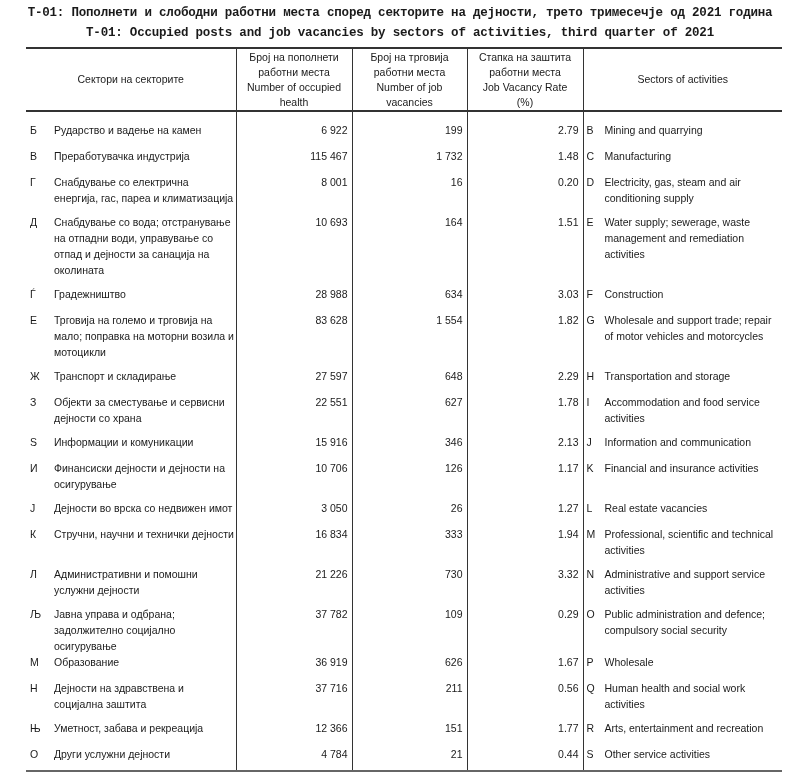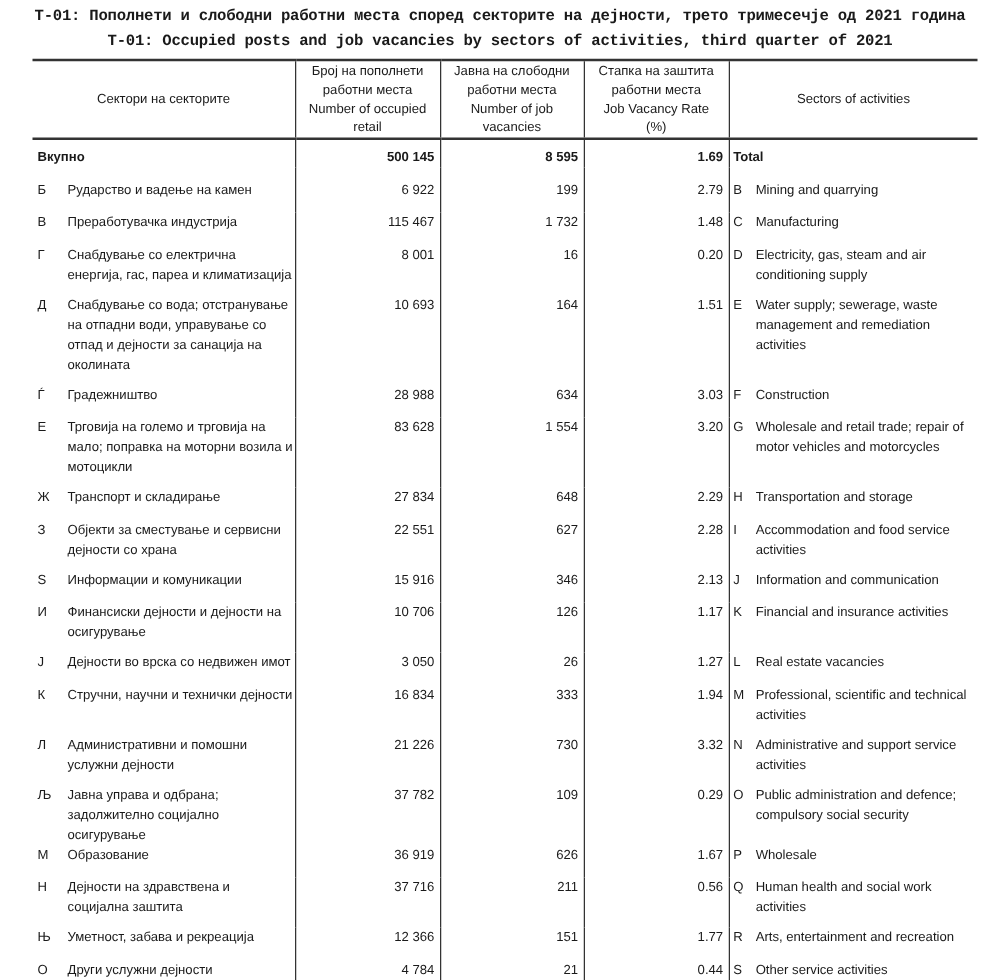--- a/index.html
+++ b/index.html
@@ -57,45 +57,38 @@
       <col class="c4">
       <col class="c5">
     </colgroup>
   <thead>
     <tr>
       <th>Сектори на секторите</th>
       <th>
         <div>Број на пополнети</div>
         <div>работни места</div>
         <div>Number of occupied</div>
-        <div>retail</div>
+        <div>health</div>
       </th>
       <th>
-        <div>Јавна на слободни</div>
+        <div>Број на трговија</div>
         <div>работни места</div>
         <div>Number of job</div>
         <div>vacancies</div>
       </th>
       <th>
         <div>Стапка на заштита</div>
         <div>работни места</div>
         <div>Job Vacancy Rate</div>
         <div>(%)</div>
       </th>
       <th>Sectors of activities</th>
     </tr>
   </thead>
   <tbody id="tbody">
-    <tr class="total">
-      <td class="tl" style="padding-top: 6px; height: 16px;">Вкупно</td>
-      <td class="num" style="padding-top: 6px; height: 16px;">500 145</td>
-      <td class="num" style="padding-top: 6px; height: 16px;">8 595</td>
-      <td class="num" style="padding-top: 6px; height: 16px;">1.69</td>
-      <td class="tr" style="padding-top: 6px; height: 16px;">Total</td>
-    </tr>
   <tr>
         <td style="height:26px;padding-top:10px">
           <div class="sector">
          <span class="code">Б</span>
          <span class="label">Рударство и вадење на камен</span>
           </div>
         </td>
        <td class="num" style="padding-top:10px">6 922</td>
        <td class="num" style="padding-top:10px">199</td>
        <td class="num" style="padding-top:10px">2.79</td>
@@ -176,55 +169,55 @@
       </tr>
       <tr>
         <td style="height:56px;padding-top:0px">
           <div class="sector">
          <span class="code">Е</span>
          <span class="label">Трговија на големо и трговија на мало; поправка на моторни возила и мотоцикли</span>
           </div>
         </td>
        <td class="num" style="padding-top:0px">83 628</td>
        <td class="num" style="padding-top:0px">1 554</td>
-       <td class="num" style="padding-top:0px">3.20</td>
+       <td class="num" style="padding-top:0px">1.82</td>
        <td style="padding-top:0px">
           <div class="sector">
          <span class="code-en">G</span>
-         <span class="label">Wholesale and retail trade; repair of motor vehicles and motorcycles</span>
+         <span class="label">Wholesale and support trade; repair of motor vehicles and motorcycles</span>
           </div>
         </td>
       </tr>
       <tr>
         <td style="height:26px;padding-top:0px">
           <div class="sector">
          <span class="code">Ж</span>
          <span class="label">Транспорт и складирање</span>
           </div>
         </td>
-       <td class="num" style="padding-top:0px">27 834</td>
+       <td class="num" style="padding-top:0px">27 597</td>
        <td class="num" style="padding-top:0px">648</td>
        <td class="num" style="padding-top:0px">2.29</td>
        <td style="padding-top:0px">
           <div class="sector">
          <span class="code-en">H</span>
          <span class="label">Transportation and storage</span>
           </div>
         </td>
       </tr>
       <tr>
         <td style="height:40px;padding-top:0px">
           <div class="sector">
          <span class="code">З</span>
          <span class="label">Објекти за сместување и сервисни дејности со храна</span>
           </div>
         </td>
        <td class="num" style="padding-top:0px">22 551</td>
        <td class="num" style="padding-top:0px">627</td>
-       <td class="num" style="padding-top:0px">2.28</td>
+       <td class="num" style="padding-top:0px">1.78</td>
        <td style="padding-top:0px">
           <div class="sector">
          <span class="code-en">I</span>
          <span class="label">Accommodation and food service activities</span>
           </div>
         </td>
       </tr>
       <tr>
         <td style="height:26px;padding-top:0px">
           <div class="sector">

